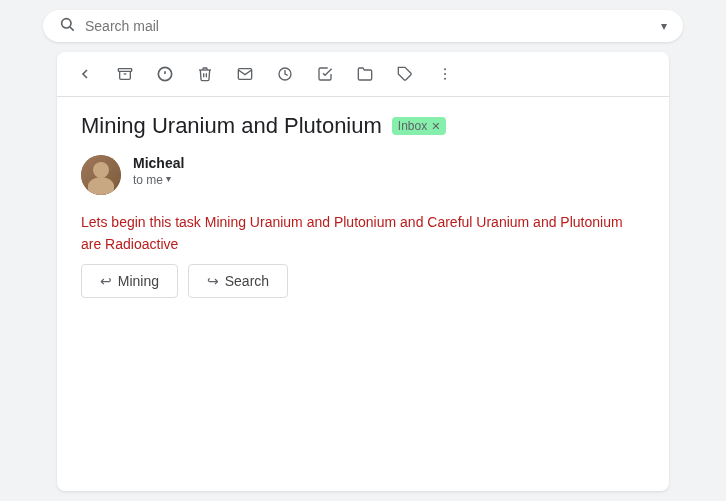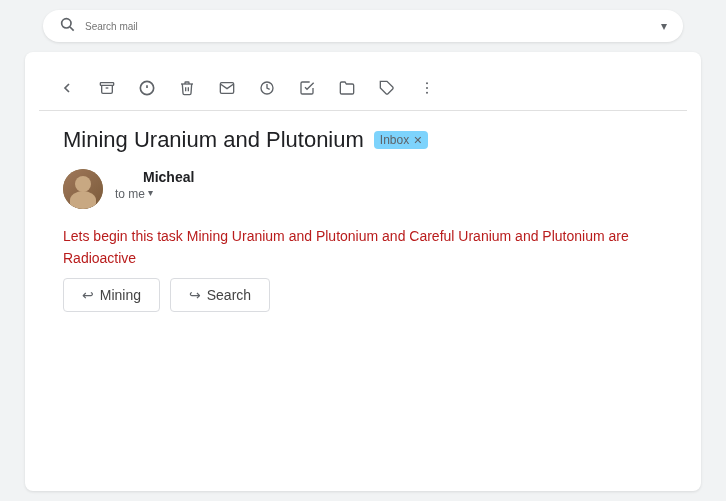--- a/index.html
+++ b/index.html
@@ -28,38 +28,38 @@
       position: relative;
     }
     .search-bar .search-icon-wrap {
       color: #5f6368;
       margin-right: 10px;
       font-size: 16px;
     }
     .search-bar input {
       border: none;
       outline: none;
-      font-size: 10px;
+      font-size: 14px;
       color: #5f6368;
       flex: 1;
       background: transparent;
     }
     .search-bar .dropdown-arrow {
       color: #5f6368;
       cursor: pointer;
       font-size: 12px;
     }
 
     
     .email-container {
-      width: 676px;
+      width: 612px;
       background: #fff;
       border-radius: 8px;
       box-shadow: 0 1px 3px rgba(0,0,0,0.1);
-      padding: 14px;
+      padding: 0;
       flex: 1;
     }
 
     
     .toolbar {
       display: flex;
       align-items: center;
       padding: 10px 16px;
       border-bottom: 1px solid #e0e0e0;
       gap: 16px;
@@ -89,21 +89,21 @@
       margin-bottom: 16px;
     }
     .subject-title {
       font-size: 22px;
       font-weight: 400;
       color: #202124;
     }
     .inbox-badge {
       display: flex;
       align-items: center;
-      background: #7dd3fc;
+      background: #86efac;
       border-radius: 4px;
       padding: 2px 6px;
       font-size: 12px;
       color: #5f6368;
       gap: 4px;
       justify-content: space-between;
     }
     .inbox-badge .close-badge {
       cursor: pointer;
       font-size: 11px;
@@ -161,21 +161,20 @@
     }
 
     .sender-details {
       flex: 1;
     }
     .sender-name-row {
       display: flex;
       align-items: center;
       gap: 6px;
       margin-bottom: 2px;
-      margin-left: 28px;
     }
     .sender-name {
       font-size: 14px;
       font-weight: 600;
       color: #202124;
     }
     .sender-email {
       font-size: 13px;
       color: #5f6368;
     }

